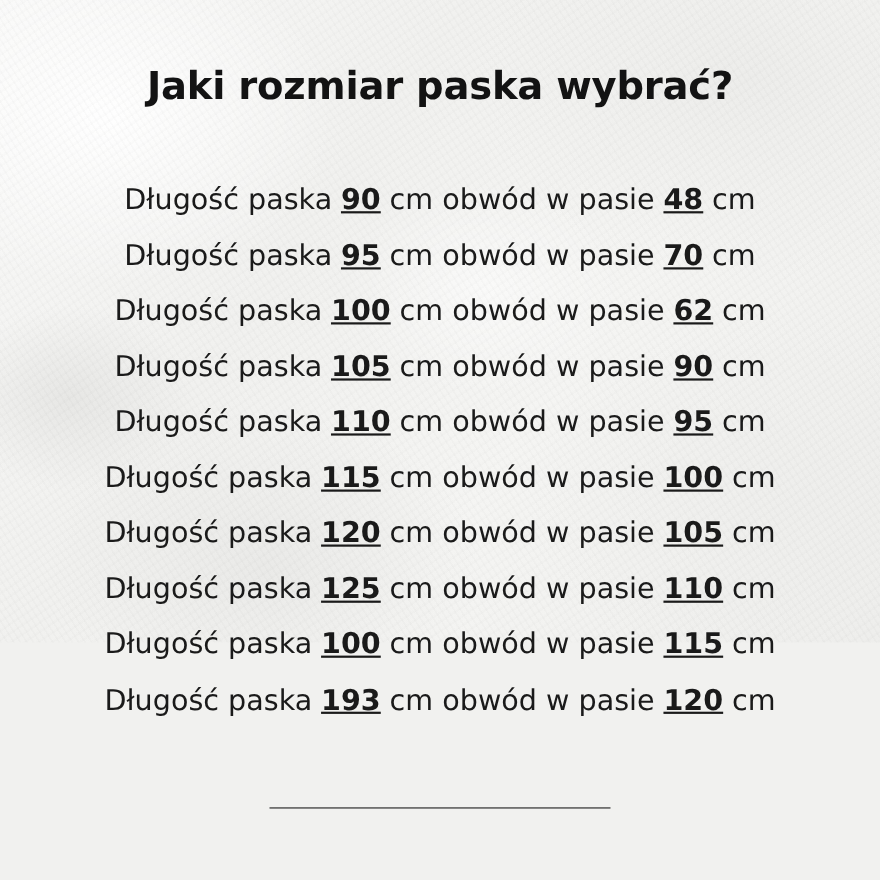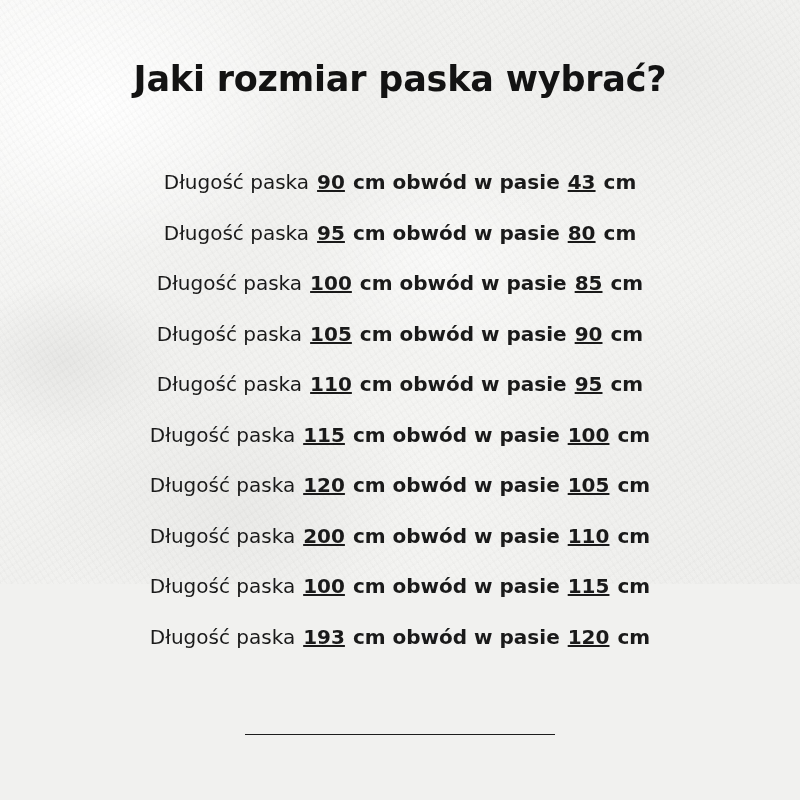--- a/index.html
+++ b/index.html
@@ -68,40 +68,40 @@
   .list {
     margin: 0;
     padding: 0;
     list-style: none;
     width: 800px;
     margin-top: 57px;
   }
 
   .row {
     text-align: center;
-    font-size: 20px;
+    font-size: 26px;
     color: #1a1a1a;
     line-height: 1.0;
     height: 50.5px;
     display: flex;
     align-items: center;
     justify-content: center;
     white-space: nowrap;
   }
 
   .row .label {
     font-weight: 400;
   }
   .row .num {
     font-weight: 700;
     padding: 0 1px;
     text-decoration: underline;
   }
   .row .unit {
-    font-weight: 700;
+    font-weight: 400;
     text-align: right;
   }
   .sp { display: inline-block; width: 7px; }
 
   .divider-wrap {
     width: 800px;
     display: flex;
     justify-content: center;
     margin-top: 72px;
   }
@@ -120,43 +120,43 @@
     <h1 class="title">Jaki rozmiar paska wybrać?</h1>
 
     <ul class="list">
         <li class="row">
           <span class="label">Długość paska</span>
           <span class="sp"></span>
           <span class="num">90</span>
           <span class="sp"></span>
           <span class="unit">cm obwód w pasie</span>
           <span class="sp"></span>
-          <span class="num">43</span>
+          <span class="num">48</span>
           <span class="sp"></span>
           <span class="unit">cm</span>
         </li>
         <li class="row">
           <span class="label">Długość paska</span>
           <span class="sp"></span>
           <span class="num">95</span>
           <span class="sp"></span>
           <span class="unit">cm obwód w pasie</span>
           <span class="sp"></span>
-          <span class="num">80</span>
+          <span class="num">70</span>
           <span class="sp"></span>
           <span class="unit">cm</span>
         </li>
         <li class="row">
           <span class="label">Długość paska</span>
           <span class="sp"></span>
           <span class="num">100</span>
           <span class="sp"></span>
           <span class="unit">cm obwód w pasie</span>
           <span class="sp"></span>
-          <span class="num">85</span>
+          <span class="num">62</span>
           <span class="sp"></span>
           <span class="unit">cm</span>
         </li>
         <li class="row">
           <span class="label">Długość paska</span>
           <span class="sp"></span>
           <span class="num">105</span>
           <span class="sp"></span>
           <span class="unit">cm obwód w pasie</span>
           <span class="sp"></span>
@@ -193,21 +193,21 @@
           <span class="sp"></span>
           <span class="unit">cm obwód w pasie</span>
           <span class="sp"></span>
           <span class="num">105</span>
           <span class="sp"></span>
           <span class="unit">cm</span>
         </li>
         <li class="row">
           <span class="label">Długość paska</span>
           <span class="sp"></span>
-          <span class="num">200</span>
+          <span class="num">125</span>
           <span class="sp"></span>
           <span class="unit">cm obwód w pasie</span>
           <span class="sp"></span>
           <span class="num">110</span>
           <span class="sp"></span>
           <span class="unit">cm</span>
         </li>
         <li class="row">
           <span class="label">Długość paska</span>
           <span class="sp"></span>

